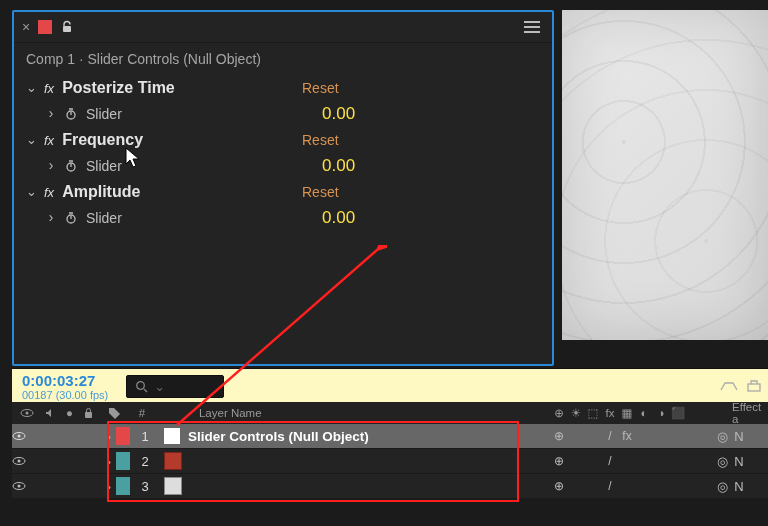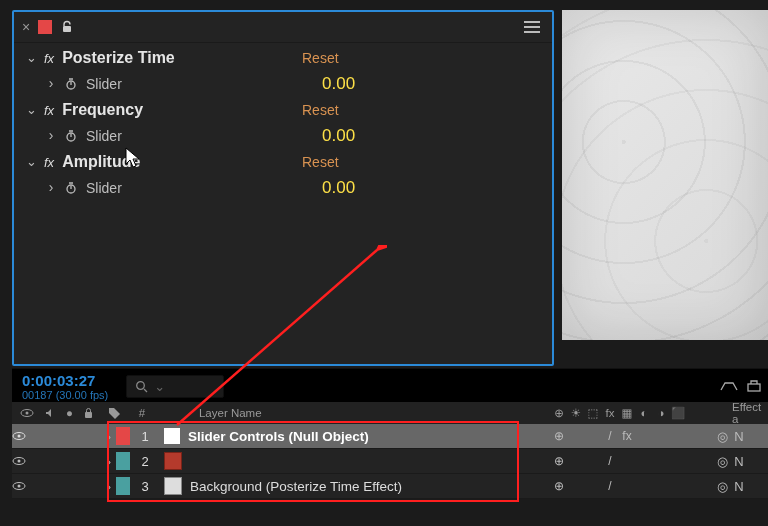--- a/index.html
+++ b/index.html
@@ -22,21 +22,21 @@
   .fx-badge{font-style:italic;color:#ddd;font-size:13px}
   .fx-badge.on{color:#ddd}
   .fx-name{color:#e5e5e5;font-size:16px;font-weight:600}
   .reset{color:#d89251;font-size:14px}
   .fx-prop{display:flex;align-items:center;height:26px}
   .fx-prop .cell-l{display:flex;align-items:center;gap:8px;width:276px;padding-left:28px;color:#bfbfbf;font-size:14px}
   .fx-prop .cell-r{flex:1;color:#fde047;font-size:17px}
   .stopwatch{width:14px;height:14px;display:inline-flex;align-items:center;justify-content:center}
   .preview{position:absolute;right:0;top:10px;width:206px;height:330px;background:linear-gradient(135deg,#e9e9e9,#d9d9d9);box-shadow:inset 0 0 60px rgba(0,0,0,.15)}
   .preview::before{content:"";position:absolute;inset:0;background:repeating-radial-gradient(circle at 30% 40%,rgba(0,0,0,.05) 0 2px,transparent 2px 40px),repeating-radial-gradient(circle at 70% 70%,rgba(0,0,0,.04) 0 2px,transparent 2px 50px)}
-  .tc-row{position:absolute;left:12px;top:368px;right:0;height:34px;display:flex;align-items:center;border-top:1px solid #111;border-bottom:1px solid #111;background:#000000;padding-right:0}
+  .tc-row{position:absolute;left:12px;top:368px;right:0;height:34px;display:flex;align-items:center;border-top:1px solid #111;border-bottom:1px solid #111;background:#fef9c3;padding-right:0}
   .tc{display:flex;flex-direction:column;line-height:1.1;padding:2px 10px 0}
   .tc .big{color:#2b8ad8;font-size:15px;font-weight:600}
   .tc .small{color:#2b8ad8;font-size:11px;opacity:.85}
   .search{margin-left:8px;display:flex;align-items:center;gap:6px;background:#1a1a1a;border:1px solid #0f0f0f;border-radius:2px;padding:3px 8px;min-width:80px}
   .tc-row .spacer{flex:1}
   .ico-btn{width:26px;height:22px;display:inline-flex;align-items:center;justify-content:center;color:#aaa}
   .col-head{position:absolute;left:12px;top:402px;right:0;height:22px;display:flex;align-items:center;background:#222;border-bottom:1px solid #111;font-size:11.5px;color:#9a9a9a}
   .col-head .lcol{display:flex;align-items:center;gap:10px;padding-left:8px}
   .col-head .tag{margin-left:4px}
   .col-head .num{width:22px;text-align:center}
@@ -77,20 +77,21 @@
             <path d="M4 6V4.5a3 3 0 016 0" stroke="#ccc" stroke-width="1.4" fill="none"></path>
             <rect x="3" y="6" width="8" height="6" rx="1" fill="#ccc"></rect>
           </svg>
       </span>
       <span class="hamb">
           <span></span>
           <span></span>
           <span></span>
         </span>
     </div>
+    <div class="comp-path">Comp 1 · Slider Controls (Null Object)</div>
 
     <div class="fx-list">
 
       <div class="fx-head">
         <div class="cell-l">
           <span class="twisty">⌄</span>
           <span class="fx-badge on">fx</span>
           <span class="fx-name">Posterize Time</span>
         </div>
         <div class="cell-r"><span class="reset">Reset</span></div>
@@ -282,21 +283,20 @@
           <svg width="14" height="14" viewBox="0 0 14 14">
             <ellipse cx="7" cy="7" rx="6" ry="3.5" stroke="#bbb" fill="none"></ellipse>
             <circle cx="7" cy="7" r="1.5" fill="#bbb"></circle>
           </svg>
         </span>
       <span class="spcol"></span>
       <span class="arrow">›</span>
       <span class="lcolor" style="background:#4aa0a0"></span>
       <span class="lnum">3</span>
       <span class="licon" style="background:#ddd;border:1px solid #888"></span>
-      <span class="lname">Background (Posterize Time Effect)</span>
       <div class="switches">
         <span>⊕</span>
         <span></span>
         <span></span>
         <span>/</span>
       </div>
       <div class="none">
         <span>◎</span>
         <span>N</span>
       </div>

